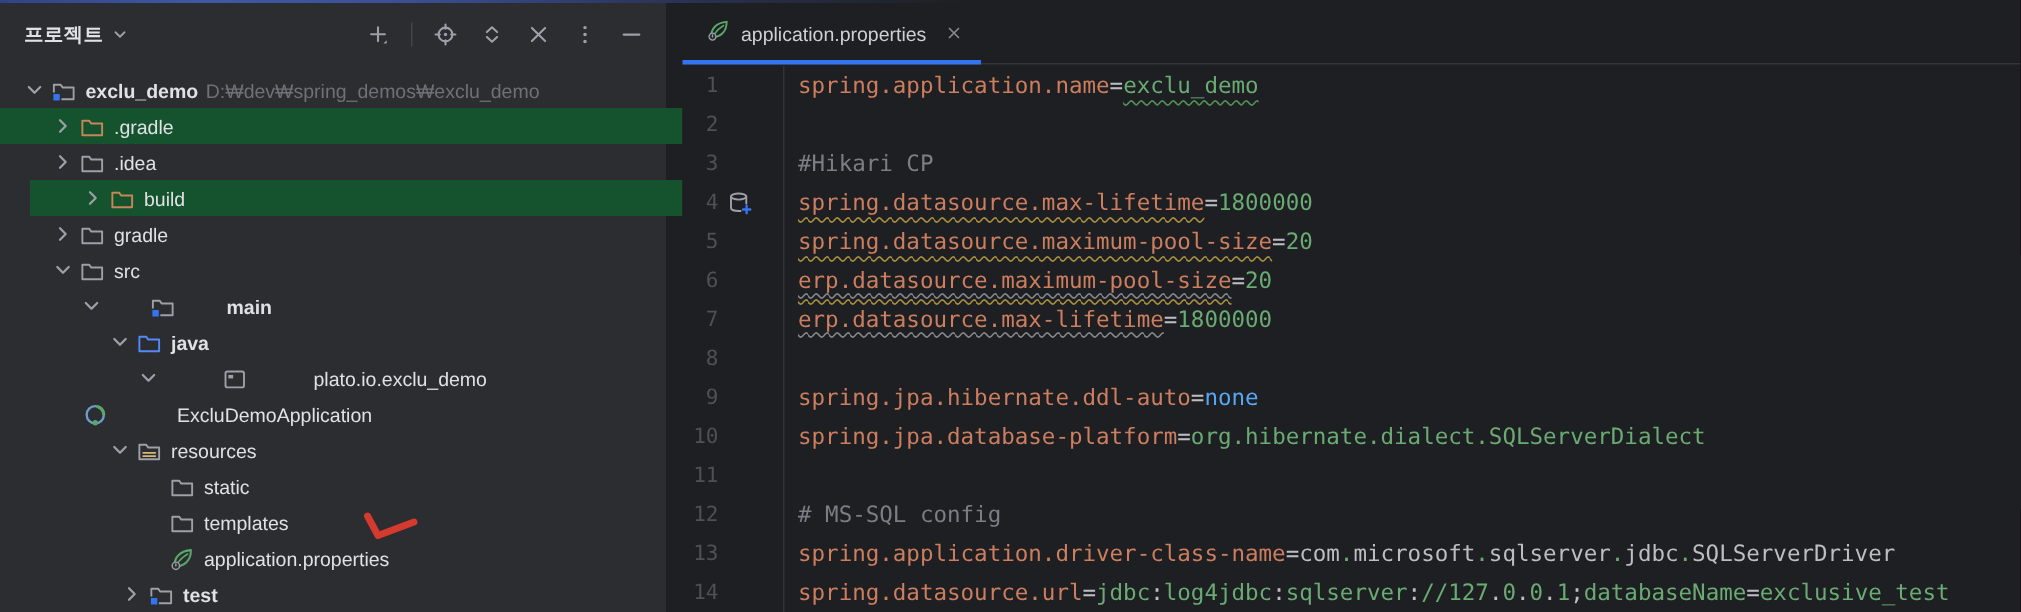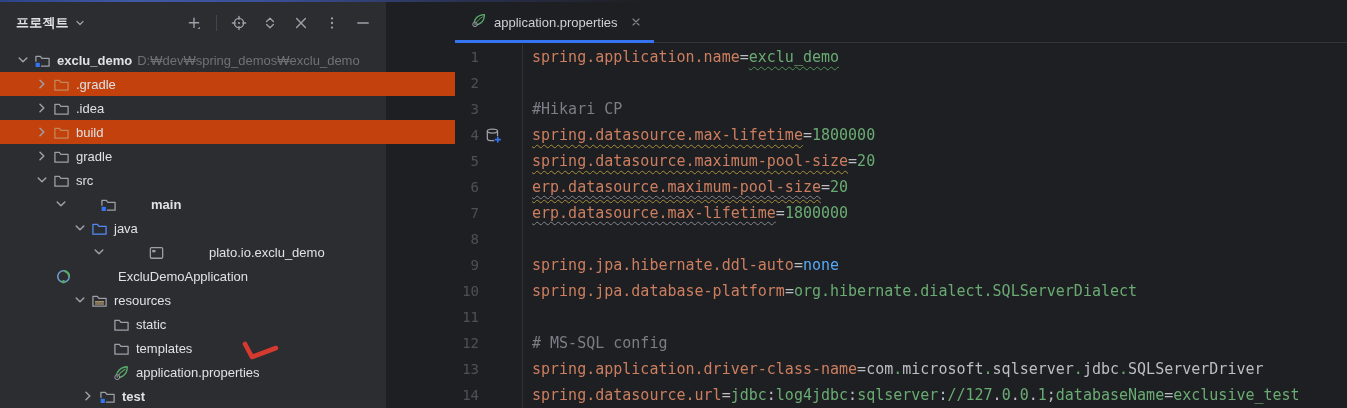--- a/index.html
+++ b/index.html
@@ -2,32 +2,32 @@
 <html><head>
 <meta charset="utf-8">
 <style>
   html,body{margin:0;padding:0;background:#111;}
   .app{position:relative;width:1347px;height:408px;background:#1e1f22;overflow:hidden;
        font-family:"Liberation Sans",sans-serif;-webkit-font-smoothing:antialiased;}
   .top-strip{position:absolute;left:0;top:0;width:100%;height:2px;z-index:5;
        background:linear-gradient(90deg,#2e4387 0%,#4059a6 10%,#3a4f97 20%,#29304e 35%,#1e1f22 48%,#1e1f22 100%);}
 
   
-  .panel{position:absolute;left:0;top:2px;width:386px;bottom:0;background:#2b2d30;}
+  .panel{position:absolute;left:0;top:2px;width:444px;bottom:0;background:#2b2d30;}
   .panel-header{height:42px;display:flex;align-items:center;padding:0 12px 0 16px;box-sizing:border-box;}
   .panel-title-wrap{display:flex;align-items:center;gap:5px;cursor:pointer;}
   .panel-title{color:#dfe1e5;font-size:13px;font-weight:700;letter-spacing:.2px;}
   .hdr-chev svg{display:block;}
   .toolbar{margin-left:auto;display:flex;align-items:center;gap:9px;}
   .tbtn{width:22px;height:22px;display:flex;align-items:center;justify-content:center;border-radius:4px;}
   .tsep{width:1px;height:16px;background:#43454a;margin:0 2px;}
 
   .tree{position:absolute;left:0;top:46px;width:455px;}
   .trow{height:24px;display:flex;align-items:center;box-sizing:border-box;font-size:13px;color:#dfe1e5;white-space:nowrap;}
-  .trow.hl{background:#c2410c;}
+  .trow.hl{background:#14532d;}
   .trow.bold .tlabel{font-weight:700;}
   .tchev{width:17px;height:17px;display:flex;align-items:center;justify-content:center;flex:none;}
   .ticon{width:17px;height:17px;display:flex;align-items:center;justify-content:center;flex:none;margin-left:3px;}
   .tlabel{margin-left:6px;}
   .tpath{margin-left:5px;color:#6e7277;font-weight:400;}
 
   
   .editor{position:absolute;left:455px;top:2px;right:0;bottom:0;background:#1e1f22;}
   .tabbar{height:40px;border-bottom:1px solid #323539;display:flex;align-items:stretch;}
   .tab{position:relative;display:flex;align-items:center;padding:0 12px 0 16px;gap:7px;cursor:pointer;}
@@ -158,21 +158,21 @@
               <path d="M6 4.2l3.8 3.8L6 11.8" stroke-width="1.5"></path>
             </svg>
           </span>
           <span class="ticon">
             <svg width="17" height="17" viewBox="0 0 16 16" fill="none" stroke="#9da0a8" stroke-width="1.2" stroke-linecap="round" stroke-linejoin="round">
               <path stroke="#9da0a8" d="M1.8 13.3V4.2h4.2l1.4 1.8h6.8v7.3z"></path>
             </svg>
           </span>
           <span class="tlabel">.idea</span>
         </div>
-        <div class="trow hl" style="padding-left: 33px;">
+        <div class="trow hl" style="padding-left: 33px; margin-left: 20px;">
           <span class="tchev">
             <svg width="16" height="16" viewBox="0 0 16 16" fill="none" stroke="#9da0a8" stroke-width="1.2" stroke-linecap="round" stroke-linejoin="round">
               <path d="M6 4.2l3.8 3.8L6 11.8" stroke-width="1.5"></path>
             </svg>
           </span>
           <span class="ticon">
             <svg width="17" height="17" viewBox="0 0 16 16" fill="none" stroke="#9da0a8" stroke-width="1.2" stroke-linecap="round" stroke-linejoin="round">
               <path stroke="#c4875a" d="M1.8 13.3V4.2h4.2l1.4 1.8h6.8v7.3z"></path>
             </svg>
           </span>
@@ -211,21 +211,21 @@
             </svg>
           </span>
           <span class="ticon">
             <svg width="17" height="17" viewBox="0 0 16 16" fill="none" stroke="#9da0a8" stroke-width="1.2" stroke-linecap="round" stroke-linejoin="round">
               <path stroke="#9da0a8" d="M1.8 13.3V4.2h4.2l1.4 1.8h6.8v7.3z"></path>
               <rect x="1" y="9.6" width="5" height="5" fill="#3574f0" stroke="#2b2d30" stroke-width="1"></rect>
             </svg>
           </span>
           <span class="tlabel">main</span>
         </div>
-        <div class="trow" style="padding-left: 71px;">
+        <div class="trow" style="padding-left: 71px; font-weight: bold;">
           <span class="tchev">
             <svg width="16" height="16" viewBox="0 0 16 16" fill="none" stroke="#9da0a8" stroke-width="1.2" stroke-linecap="round" stroke-linejoin="round">
               <path d="M4.2 6l3.8 3.8L11.8 6" stroke-width="1.5"></path>
             </svg>
           </span>
           <span class="ticon">
             <svg width="17" height="17" viewBox="0 0 16 16" fill="none" stroke="#9da0a8" stroke-width="1.2" stroke-linecap="round" stroke-linejoin="round">
               <path stroke="#548af7" d="M1.8 13.3V4.2h4.2l1.4 1.8h6.8v7.3z"></path>
             </svg>
           </span>

